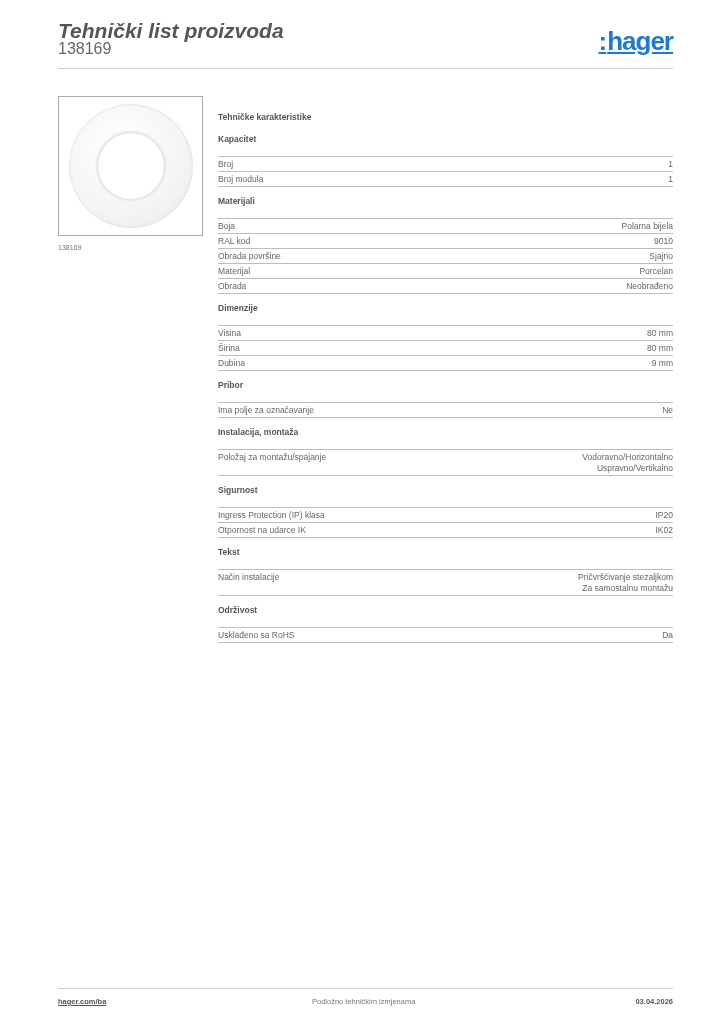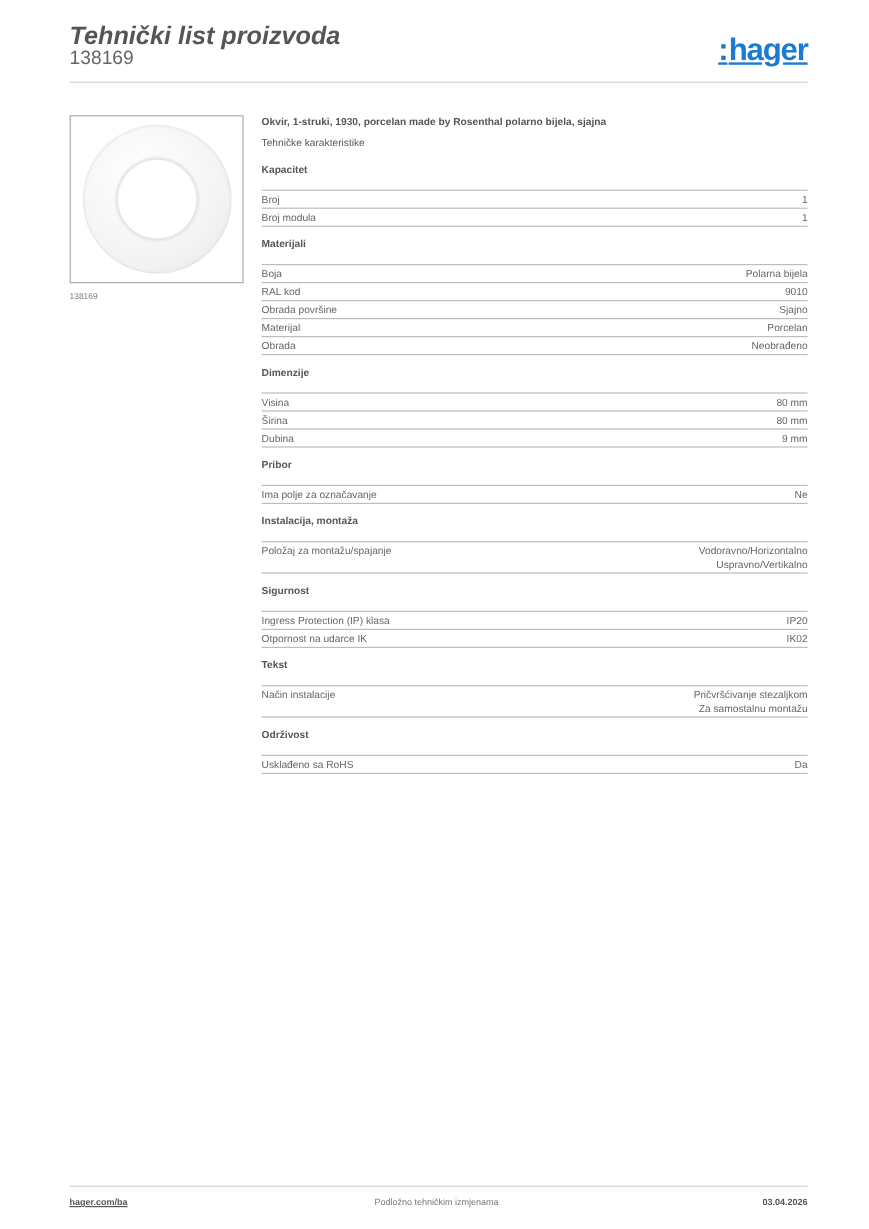--- a/index.html
+++ b/index.html
@@ -17,21 +17,21 @@
   .image-box { position: absolute; left: 58px; top: 96px; width: 145px; height: 140px; border: 1px solid #aaa; box-sizing: border-box; }
   .ring { position: absolute; left: 10px; top: 7px; width: 124px; height: 124px; border-radius: 50%;
     background: radial-gradient(circle at 40% 35%, #ffffff 0%, #f4f4f4 60%, #e6e6e6 100%);
     box-shadow: inset 0 0 3px #d8d8d8; }
   .ring-hole { position: absolute; left: 29px; top: 29px; width: 66px; height: 66px; border-radius: 50%; background: #fff;
     box-shadow: 0 0 2px 2px #e4e4e4, inset 0 0 1px #ddd; }
   .image-caption { position: absolute; left: 58px; top: 244px; font-size: 7px; color: #777; }
 
   .content { position: absolute; left: 218px; top: 96px; width: 455px; }
   .product-desc { font-size: 8.5px; font-weight: bold; color: #555; height: 16px; line-height: 11px; }
-  .section-heading { font-size: 8.5px; font-weight: normal; color: #555; margin-top: 2px; height: 22px; line-height: 11px; }
+  .section-heading { font-size: 8.5px; font-weight: bold; color: #555; margin-top: 16px; height: 22px; line-height: 11px; }
   .group { margin-bottom: 9px; }
   .group-title { font-size: 8.5px; font-weight: bold; color: #555; line-height: 11px; padding-bottom: 11px; border-bottom: 1px solid #bdbdbd; }
   .row { display: flex; justify-content: space-between; font-size: 8.5px; color: #666; line-height: 11px; padding: 2px 0 1px 0; border-bottom: 1px solid #bdbdbd; }
   .row .val { text-align: right; }
 
   .footer-rule { position: absolute; left: 58px; top: 988px; width: 615px; height: 1px; background: #cfcfcf; }
   .footer { position: absolute; left: 58px; top: 997px; width: 615px; font-size: 7.5px; color: #555; }
   .footer .left { position: absolute; left: 0; font-weight: bold; text-decoration: underline; }
   .footer .center { position: absolute; left: 254px; color: #777; }
   .footer .right { position: absolute; right: 0; font-weight: bold; }
@@ -47,21 +47,20 @@
 <div class="header-rule"></div>
 
 <div class="image-box">
   <div class="ring">
     <div class="ring-hole"></div>
   </div>
 </div>
 <div class="image-caption">138169</div>
 
 <div class="content">
-  <div class="product-desc">Okvir, 1-struki, 1930, porcelan made by Rosenthal polarno bijela, sjajna</div>
   <div class="section-heading">Tehničke karakteristike</div>
   <div id="groups">
       <div class="group">
         <div class="group-title">Kapacitet</div>
         <div class="row">
           <span>Broj</span>
           <span class="val">
             <div>1</div>
           </span>
         </div>

